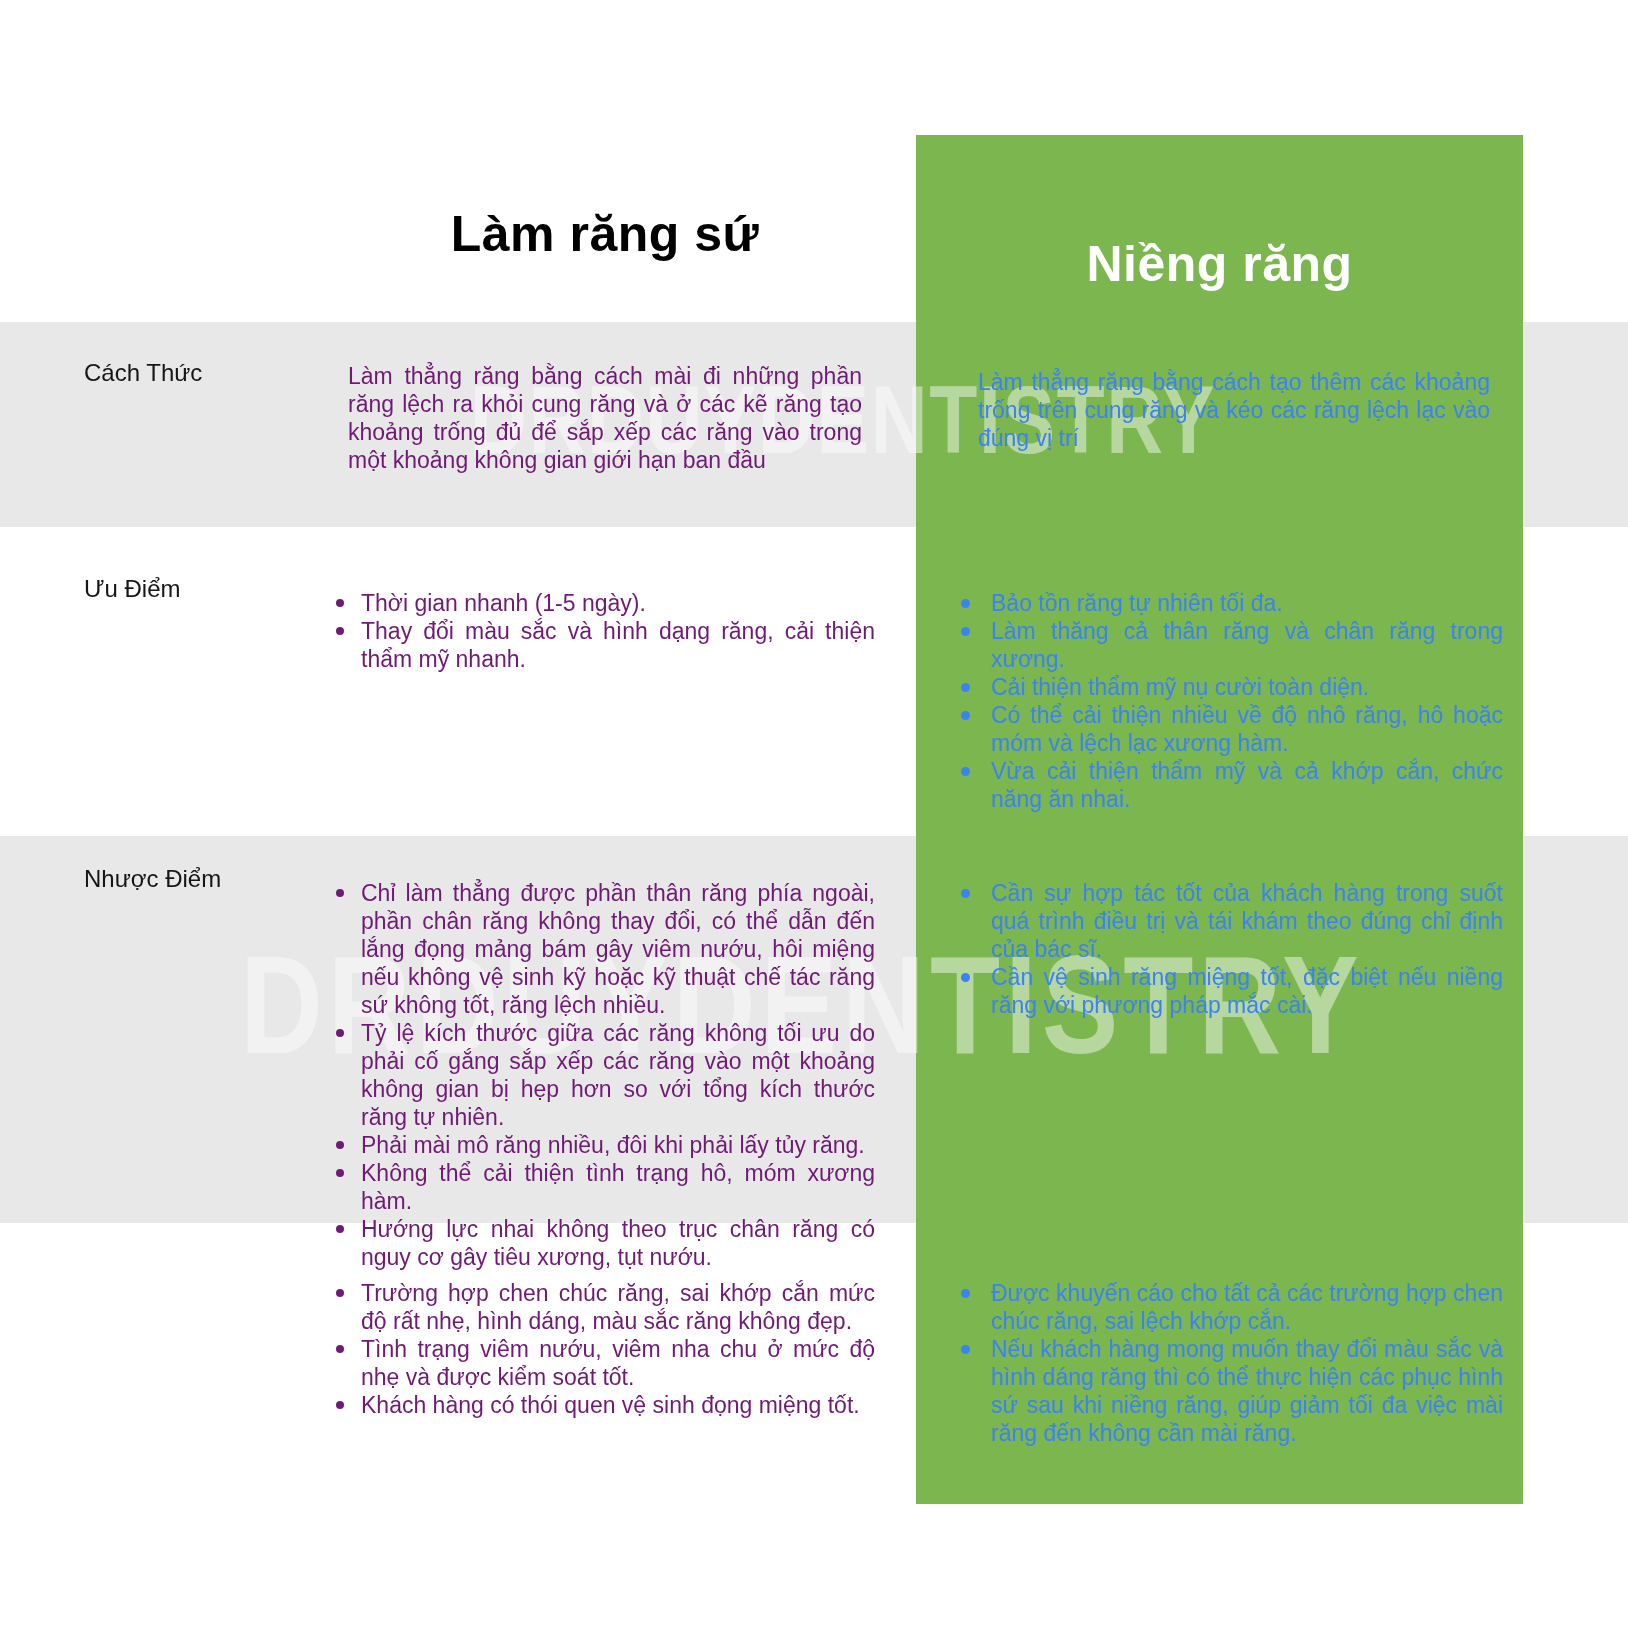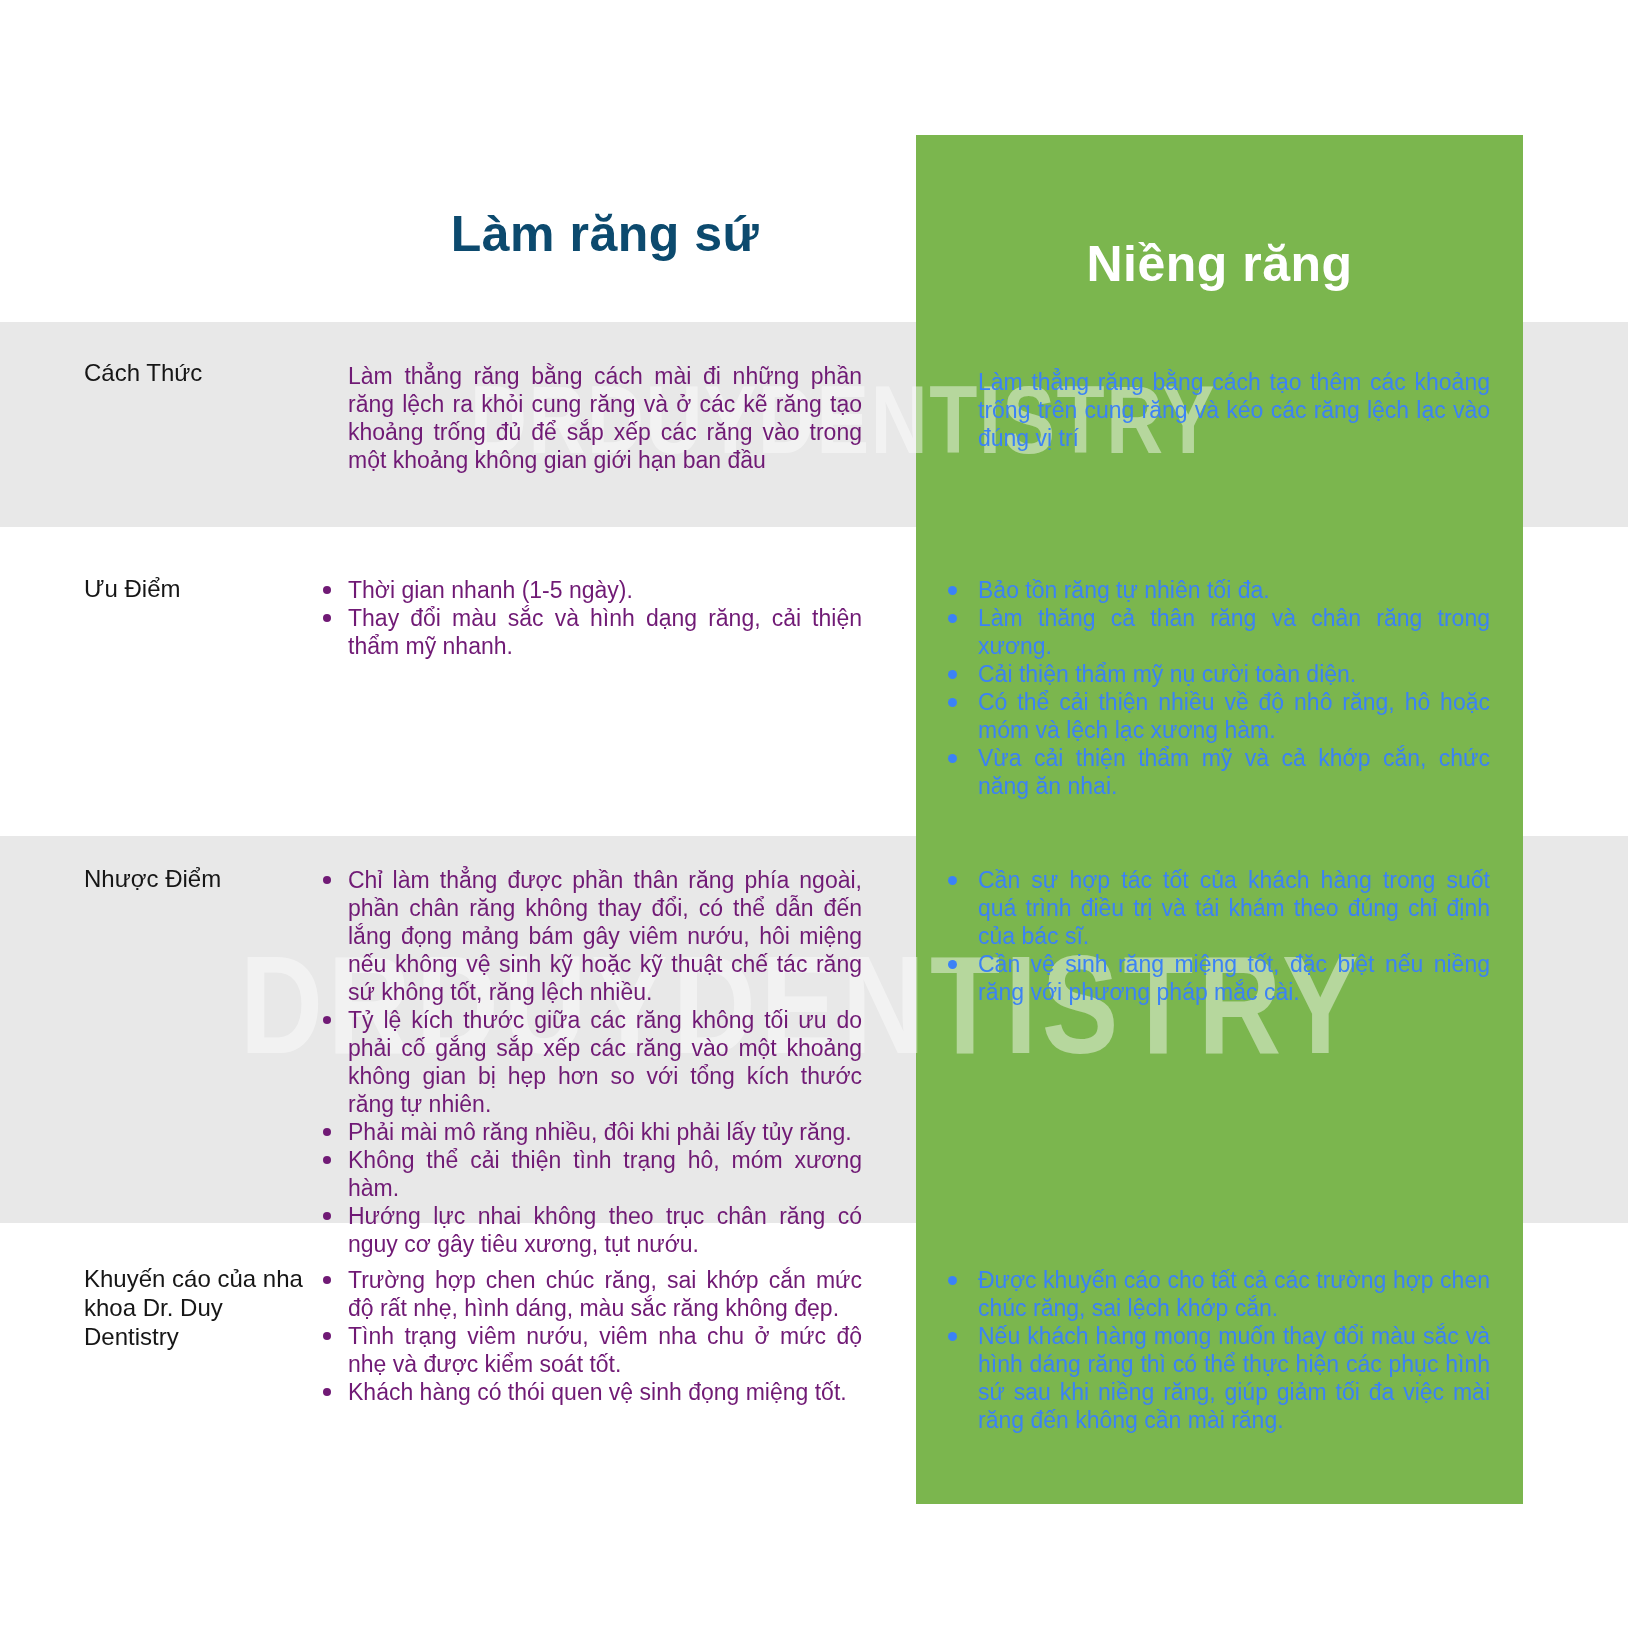--- a/index.html
+++ b/index.html
@@ -27,41 +27,41 @@
     pointer-events: none;
   }
   .wm1 { left: 470px; top: 372px; font-size: 96px; }
   .wm2 { left: 240px; top: 935px; font-size: 140px; letter-spacing: 6px; }
   
   .col-title {
     position: absolute; z-index: 4; margin: 0;
     font-size: 50px; font-weight: bold; text-align: center;
     letter-spacing: 0.5px; line-height: 1.1;
   }
-  .title-left { left: 348px; width: 514px; top: 207px; color: #0c4a6e; }
+  .title-left { left: 348px; width: 514px; top: 207px; color: #000000; }
   .title-right { left: 916px; width: 607px; top: 237px; color: #ffffff; }
   
   .row-label {
     position: absolute; z-index: 4; left: 84px; width: 220px;
     font-size: 24px; font-weight: normal; color: #161616; line-height: 29px;
   }
   .lbl1 { top: 358px; }
   .lbl2 { top: 574px; }
   .lbl3 { top: 864px; }
   .lbl4 { top: 1264px; }
   
   .para, .bullets { position: absolute; z-index: 4; font-size: 23px; line-height: 28px; text-align: justify; }
   .left-col  { left: 348px; width: 514px; color: #701a75; }
   .green-col { left: 978px; width: 512px; color: #3b82f6; }
   .p1l { top: 362px; }
   .p1g { top: 368px; }
   .b2  { top: 576px; }
   .b3  { top: 866px; }
   .b4  { top: 1266px; }
-  ul.bullets { list-style: none; margin: 0; padding: 0; }
+  ul.bullets { list-style: none; margin: 13px; padding: 0; }
   ul.bullets li { position: relative; margin: 0; }
   ul.bullets li::before {
     content: ""; position: absolute; top: 10px;
     width: 8px; height: 8px; border-radius: 50%;
     background: currentColor;
   }
   ul.left-col li::before  { left: -25px; }
   ul.green-col li::before { left: -30px; width: 9px; height: 9px; }
 </style>
 </head>
@@ -75,21 +75,20 @@
 
   <div class="watermark wm1">DRDUYDENTISTRY</div>
   <div class="watermark wm2">DRDUYDENTISTRY</div>
 
   <h1 class="col-title title-left">Làm răng sứ</h1>
   <h1 class="col-title title-right">Niềng răng</h1>
 
   <div class="row-label lbl1">Cách Thức</div>
   <div class="row-label lbl2">Ưu Điểm</div>
   <div class="row-label lbl3">Nhược Điểm</div>
-  <div class="row-label lbl4">Khuyến cáo của nha khoa Dr. Duy Dentistry</div>
 
   <div class="para left-col p1l">Làm thẳng răng bằng cách mài đi những phần răng lệch ra khỏi cung răng và ở các kẽ răng tạo khoảng trống đủ để sắp xếp các răng vào trong một khoảng không gian giới hạn ban đầu</div>
   <div class="para green-col p1g">Làm thẳng răng bằng cách tạo thêm các khoảng trống trên cung răng và kéo các răng lệch lạc vào đúng vị trí</div>
 
   <ul class="bullets left-col b2">
     <li>Thời gian nhanh (1-5 ngày).</li>
     <li>Thay đổi màu sắc và hình dạng răng, cải thiện thẩm mỹ nhanh.</li>
   </ul>
   <ul class="bullets green-col b2">
     <li>Bảo tồn răng tự nhiên tối đa.</li>

